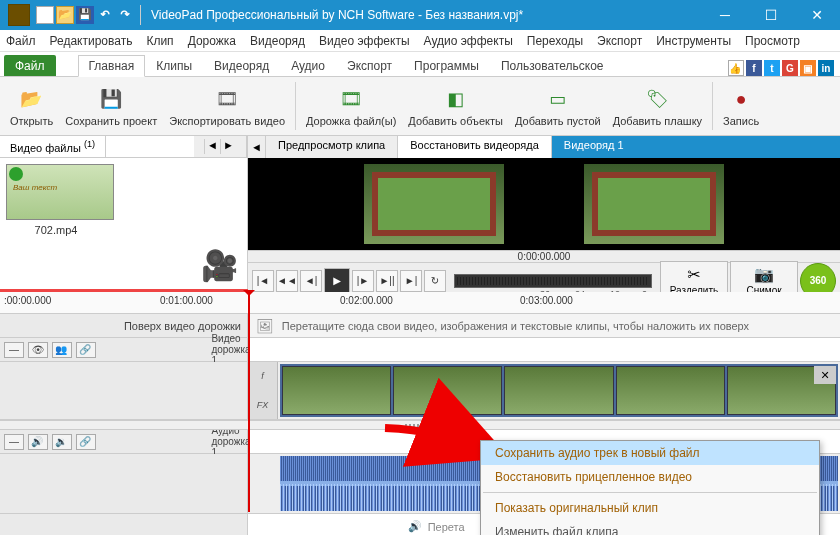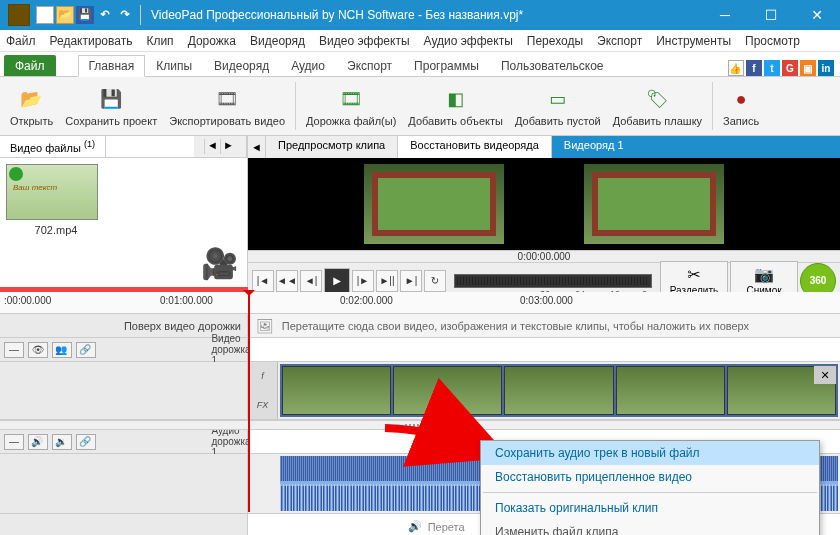--- a/index.html
+++ b/index.html
@@ -42,30 +42,30 @@
 
 
 .ribbon { height:60px; background:#f4f4f4; border-top:1px solid #ccc; border-bottom:1px solid #ccc; display:flex; align-items:center; padding:2px 4px; gap:0; }
 .rb-btn { display:flex; flex-direction:column; align-items:center; justify-content:center; padding:2px 6px; font-size:11px; color:#333; gap:2px; min-width:48px;}
 .rb-btn .ic { width:28px; height:28px; display:flex; align-items:center; justify-content:center; font-size:18px; }
 .rb-sep { width:1px; height:48px; background:#d0d0d0; margin:0 4px; }
 .ic-open{color:#e0a030;} .ic-save{color:#2a5db0;} .ic-exp{color:#555;}
 .ic-add{color:#2e8a2e;} .ic-rec{color:#b02020;}
 
 
-.workspace { display:flex; height:156px; border-bottom:5px solid #ef4444;justify-content:center; }
+.workspace { display:flex; height:156px; border-bottom:3px solid #ef4444;justify-content:center; }
 .bins { width:248px; display:flex; flex-direction:column; border-right:1px solid #ccc; }
 .bin-tabs { display:flex; height:22px; border-bottom:1px solid #ccc; font-size:11px; }
 .bin-tabs div { padding:3px 10px; border-right:1px solid #ccc; background:#eee; }
 .bin-tabs div.active{ background:#fff; }
 .bin-tabs .arrows{ margin-left:auto; display:flex; }
 .bin-tabs .arrows span{ width:16px; text-align:center; border-left:1px solid #ccc;}
 .bin-body { flex:1; background:#fff; position:relative; padding:6px; }
 .thumb { width:100px; }
-.thumb .img { width:92px; height:56px; background:linear-gradient(#cfe3b8,#a8c98a); border:1px solid #888; position:relative;}
+.thumb .img { width:108px; height:56px; background:linear-gradient(#cfe3b8,#a8c98a); border:1px solid #888; position:relative;}
 .thumb .img::before{content:"";position:absolute;left:2px;top:2px;width:14px;height:14px;background:#2da02d;border-radius:50%;}
 .thumb .img .txt{position:absolute;left:6px;top:18px;font-size:8px;color:#8b5a00;font-style:italic;}
 .thumb .cap{ font-size:11px; text-align:center; margin-top:4px; color:#333;}
 .cam-icon{position:absolute; right:8px; bottom:6px; color:#ccc; font-size:30px;}
 
 .preview { flex:1; display:flex; flex-direction:column; }
 .prev-tabs { display:flex; height:22px; font-size:11px; background:#1e8fcc; }
 .prev-tabs .ar{width:18px;background:#eee;border-right:1px solid #ccc;text-align:center;line-height:22px;}
 .prev-tabs .pt{ padding:3px 12px; background:#eee; border-right:1px solid #ccc;}
 .prev-tabs .pt.active{ background:#fff;}
@@ -119,21 +119,21 @@
   linear-gradient(to bottom,transparent 45%,#8ab0e8 45%,#8ab0e8 55%,transparent 55%),
   repeating-linear-gradient(to right,#6a90d8 0 1px,#3a5a9a 1px 2px);}
 .aclip::before{content:"";position:absolute;left:0;top:0;width:100%;height:50%;background:repeating-linear-gradient(to right,rgba(180,210,255,.9) 0 1px,transparent 1px 3px);}
 .aclip::after{content:"";position:absolute;left:0;bottom:0;width:100%;height:50%;background:repeating-linear-gradient(to right,rgba(180,210,255,.9) 0 1px,transparent 1px 3px);}
 
 .drag-audio{height:26px;}
 .drag-audio .body{display:flex;align-items:center;justify-content:flex-start;padding-left:160px;color:#888;font-size:11px;gap:6px;}
 
 
 .ctxmenu{position:absolute;left:480px;top:440px;width:340px;background:#f8f8f8;border:1px solid #9a9a9a;box-shadow:2px 2px 6px rgba(0,0,0,.25);font-size:12px;z-index:50;}
-.ctxmenu .mi{padding:5px 14px;border-bottom:none;color:#0369a1;white-space:nowrap;}
+.ctxmenu .mi{padding:5px 14px;border-bottom:none;color:#a16207;white-space:nowrap;}
 .ctxmenu .mi.hl{background:#bfe3ff;}
 .ctxmenu .msep{height:1px;background:#ccc;margin:3px 2px;}
 .ctxmenu .mi.dim{color:#555;}
 
 
 .arrow{position:absolute;left:380px;top:420px;z-index:40;pointer-events:none;}
 .arrow svg{overflow:visible;}
 
 .tl-wrap{position:relative;}
 </style>

